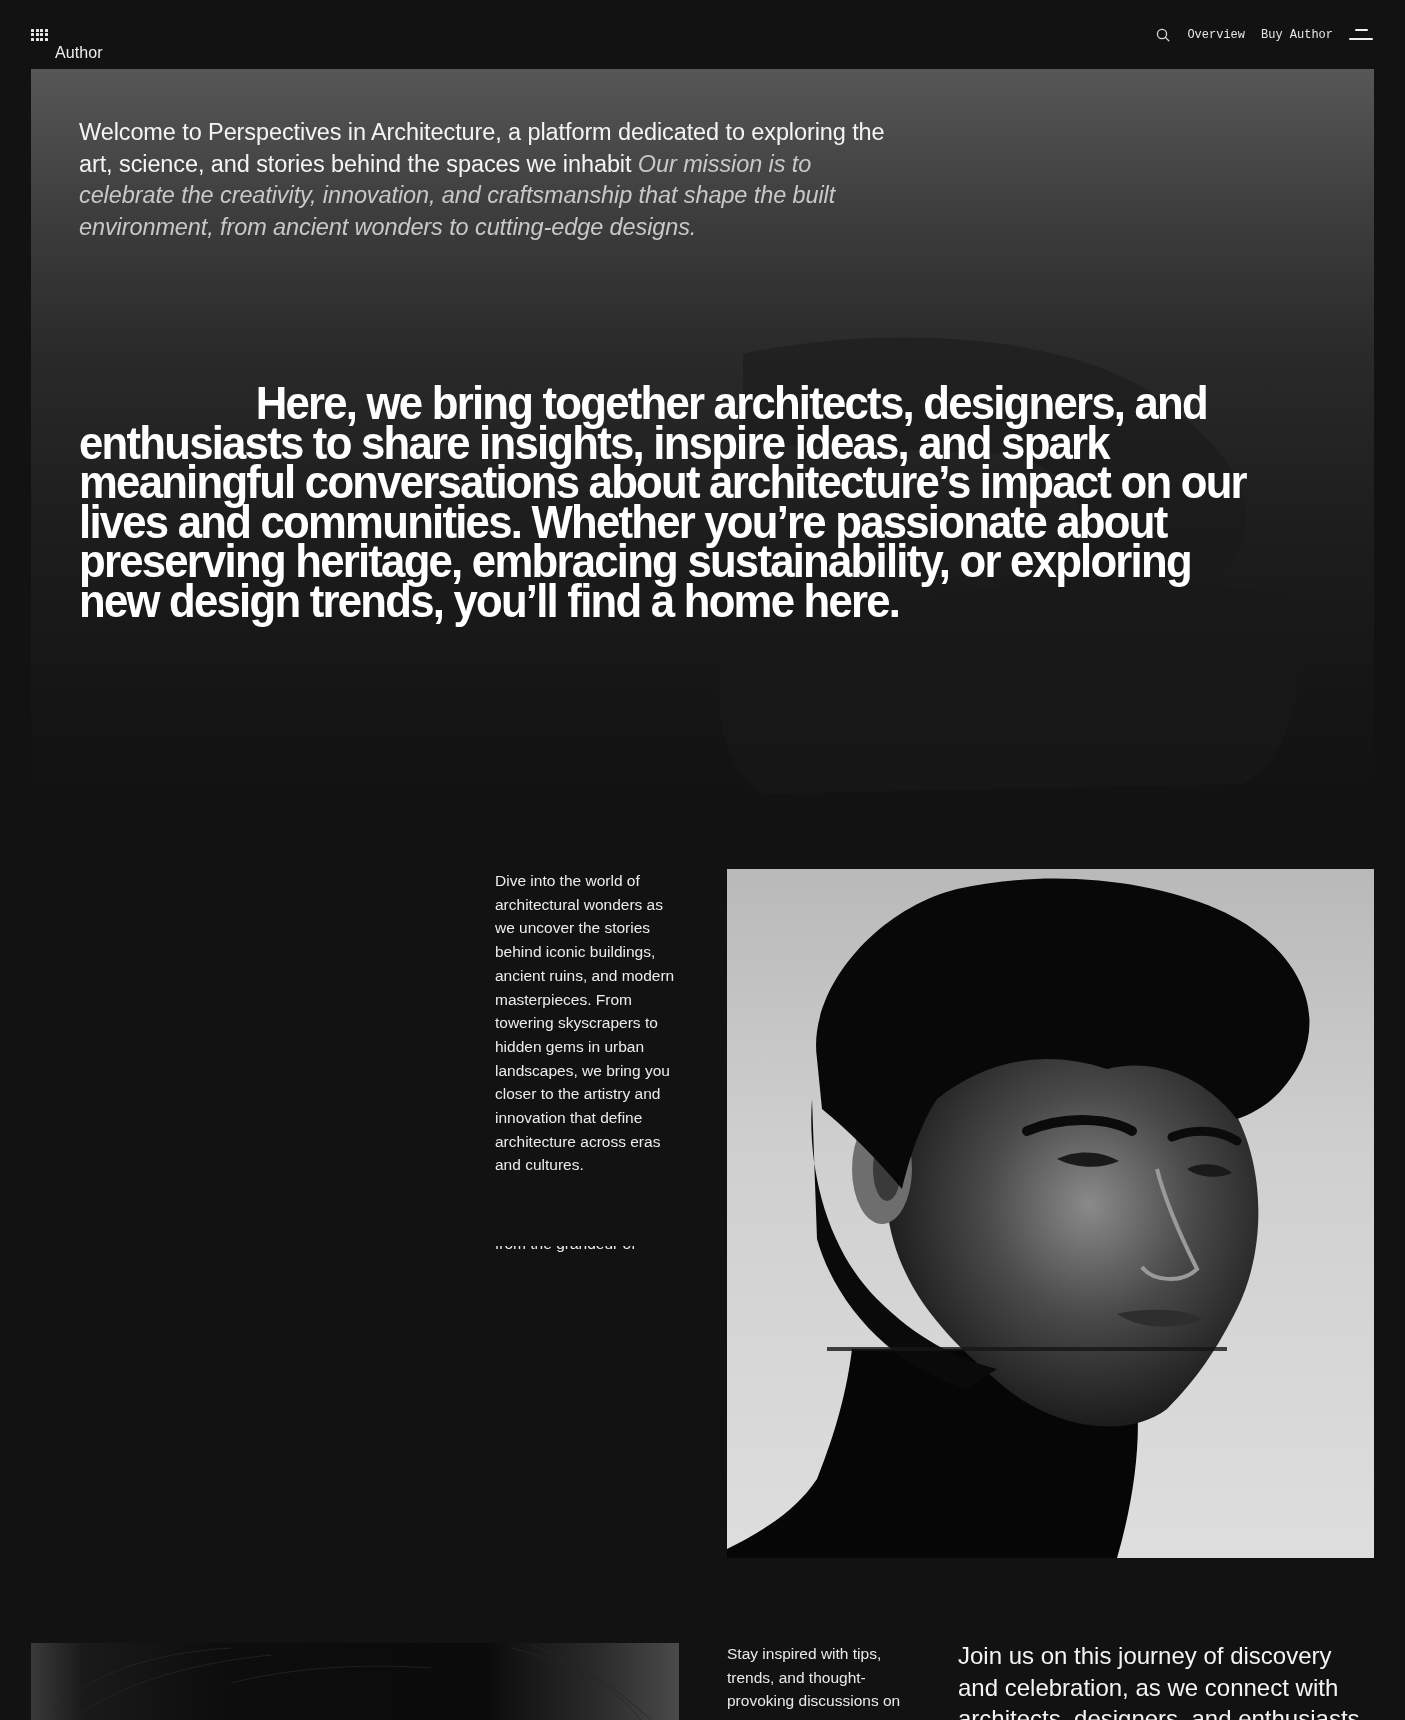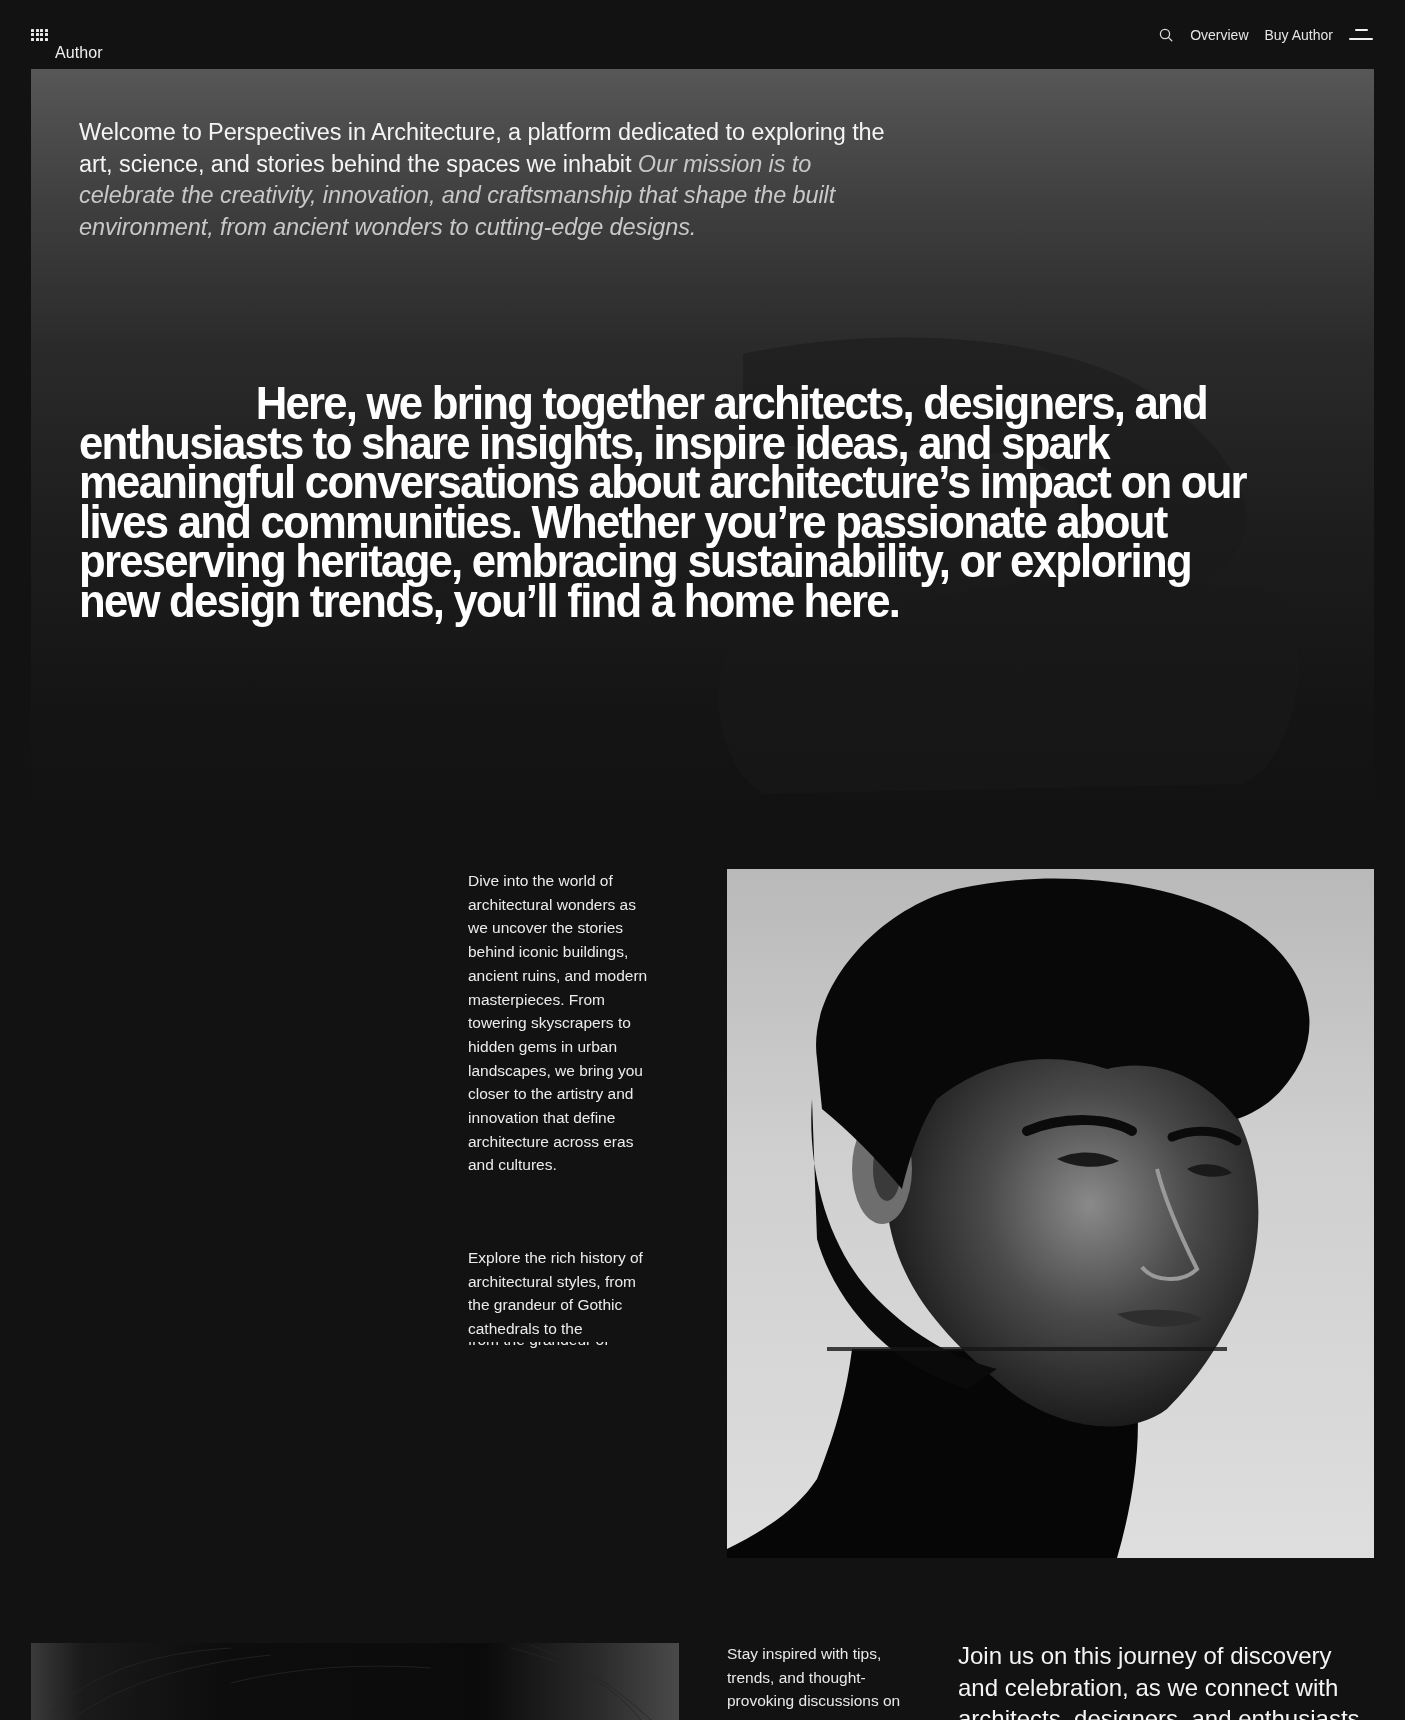--- a/index.html
+++ b/index.html
@@ -15,21 +15,21 @@
       display: flex; align-items: center; justify-content: space-between;
       padding: 0 31px;
     }
     .brand { display: flex; align-items: center; gap: 8px; cursor: pointer; }
     .brand-icon { display: grid; grid-template-columns: repeat(4, 3px); grid-gap: 1.5px; width: 16px; }
     .brand-icon span { width: 3px; height: 3px; background: #e8e8e8; border-radius: 0.5px; }
     .brand-label { font-size: 16px; color: #efefef; letter-spacing: 0.1px; margin-top: 37px; }
 
     .nav-right { display: flex; align-items: center; }
     .search-btn { width: 16px; height: 16px; margin-right: 15px; cursor: pointer; display: flex; align-items: center; }
-    .nav-link { font-size: 14px; color: #e6e6e6; margin-right: 16px; cursor: pointer; text-decoration: none; }
+    .nav-link { font-size: 12px; color: #e6e6e6; margin-right: 16px; cursor: pointer; text-decoration: none; font-family: Liberation Mono, monospace; }
     .nav-link.last { }
     .menu-btn { width: 24px; height: 14px; position: relative; cursor: pointer; margin-right: 1px; }
     .menu-btn .bar { position: absolute; right: 0; height: 2px; background: #f0f0f0; border-radius: 1px; }
     .menu-btn .b1 { top: 1px; width: 13px; right: 5px; }
     .menu-btn .b2 { top: 10px; width: 24px; }
 
     
     .hero {
       position: absolute; left: 31px; top: 69px; width: 1343px; height: 740px;
       background: linear-gradient(180deg, #575757 0%, #3f3f3f 18%, #2a2a2a 38%, #1d1d1d 62%, #151515 85%, #121212 100%);
@@ -54,21 +54,21 @@
     }
 
     .discover {
       position: absolute; left: 479px; top: 604px; width: 400px;
       font-size: 15px; line-height: 24px; color: #e9e9e9;
     }
     .drop-cap { font-size: 29px; line-height: 24px; color: #ffffff; vertical-align: baseline; }
 
     
     .col-text {
-      position: absolute; left: 468px; width: 190px;
+      position: absolute; left: 495px; width: 190px;
       font-size: 15.5px; line-height: 23.7px; color: #ececec;
     }
     .col-a { top: 869px; }
     .col-b { top: 1246px; }
     .col-b-top { height: 96px; overflow: hidden; }
     .glitch-line { height: 10px; overflow: hidden; position: relative; }
     .glitch-line span { position: absolute; top: -14px; left: 0; white-space: nowrap; }
 
     
     .portrait {
@@ -141,21 +141,20 @@
     <span>Welcome to Perspectives in Architecture, a platform dedicated to exploring the art, science, and stories behind the spaces we inhabit </span><em>Our mission is to celebrate the creativity, innovation, and craftsmanship that shape the built environment, from ancient wonders to cutting-edge designs.</em>
   </p>
 
   <h1 class="big-statement">Here, we bring together architects, designers, and enthusiasts to share insights, inspire ideas, and spark meaningful conversations about architecture’s impact on our lives and communities. Whether you’re passionate about preserving heritage, embracing sustainability, or exploring new design trends, you’ll find a home here.</h1>
 
 </section>
 
 <p class="col-text col-a">Dive into the world of architectural wonders as we uncover the stories behind iconic buildings, ancient ruins, and modern masterpieces. From towering skyscrapers to hidden gems in urban landscapes, we bring you closer to the artistry and innovation that define architecture across eras and cultures.</p>
 
 <div class="col-text col-b">
-  <div class="col-b-top">Explore the rich history of architectural styles, from the grandeur of Gothic cathedrals to the</div>
   <div class="glitch-line">
       <span>from the grandeur of</span>
     </div>
 </div>
 
 <figure class="portrait">
   <svg viewBox="0 0 647 689" preserveAspectRatio="none">
     <defs>
       <radialGradient id="face" cx="0.55" cy="0.45" r="0.55">
         <stop offset="0" stop-color="#8a8a8a"></stop>

